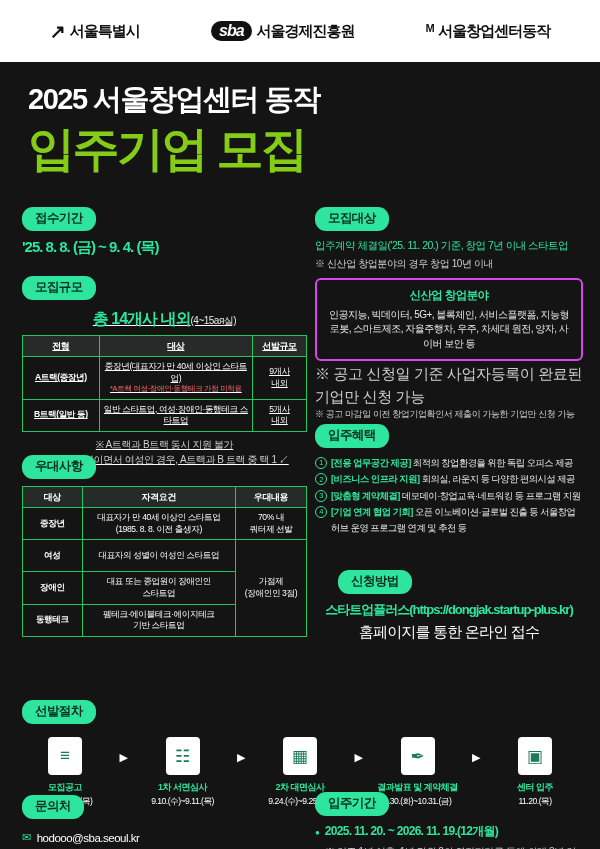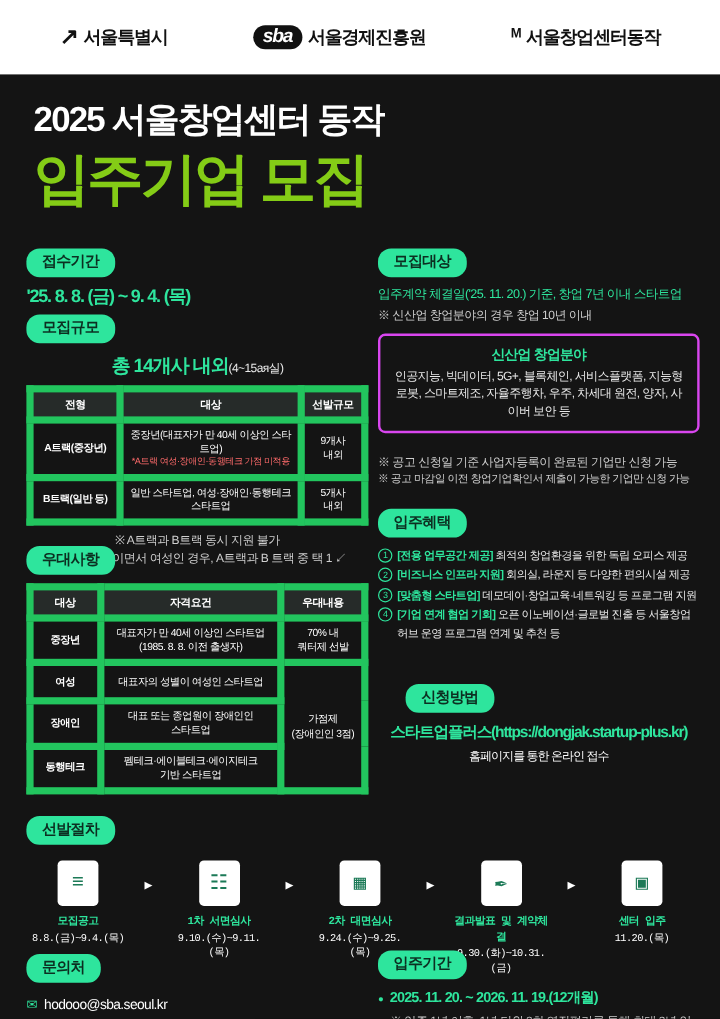--- a/index.html
+++ b/index.html
@@ -51,21 +51,21 @@
   .big-green {
     color: #2ee59d; font-size: 16px; font-weight: bold; letter-spacing: -1px;
   }
   .white-sm { font-size: 10px; color: #e8e8e8; letter-spacing: -0.5px; line-height: 1.45; }
   .green-sm { font-size: 10px; color: #2ee59d; letter-spacing: -0.5px; line-height: 1.5; }
   .note { font-size: 10px; color: #cfcfcf; letter-spacing: -0.4px; line-height: 1.5; }
 
   
   table { border-collapse: collapse; width: 100%; }
   .tbl th, .tbl td {
-    border: 6px solid #22c55e; text-align: center;
+    border: 1px solid #22c55e; text-align: center;
     font-size: 8.6px; letter-spacing: -0.4px; color: #ffffff;
     padding: 4px 3px; line-height: 1.35;
   }
   .tbl th { background: #262b29; font-weight: bold; font-size: 9px; }
   .tbl td.lead { font-weight: bold; }
   .tbl .red { color: #ff6b6b; font-size: 7.6px; display: block; text-align: center; }
 
   
   .greenbox {
     border: 2px solid #d946ef; border-radius: 6px; padding: 8px 10px;
@@ -81,21 +81,21 @@
   }
   .num {
     color: #2ee59d; border: 1px solid #2ee59d; border-radius: 50%;
     width: 12px; height: 12px; min-width: 12px; font-size: 7.5px;
     display: inline-flex; align-items: center; justify-content: center;
     margin-top: 2px;
   }
   .benefit-list li b { color: #2ee59d; font-weight: bold; }
 
   
-  .process-wrap { position: absolute; left: 22px; top: 680px; width: 556px; font-family: Liberation Mono, monospace; }
+  .process-wrap { position: absolute; left: 22px; top: 700px; width: 556px; }
   .steps { display: flex; align-items: flex-start; justify-content: space-between; margin-top: 6px; }
   .step { text-align: center; width: 86px; }
   .step-icon {
     width: 34px; height: 38px; margin: 0 auto 6px;
     background: #ffffff; border-radius: 4px; position: relative;
     display: flex; align-items: center; justify-content: center;
     font-size: 17px; color: #1c7a57;
   }
   .step-t { font-size: 9px; font-weight: bold; color: #2ee59d; letter-spacing: -0.5px; }
   .step-d { font-size: 8.6px; color: #ffffff; letter-spacing: -0.5px; margin-top: 2px; }
@@ -134,21 +134,21 @@
   <div class="titleblock">
     <div class="title-1">2025 서울창업센터 동작</div>
     <div class="title-2">입주기업 모집</div>
   </div>
 
   <div class="col-left" style="top:207px;">
     <div class="pill">접수기간</div>
     <div class="big-green" style="font-size:15px;">'25. 8. 8. (금) ~ 9. 4. (목)</div>
   </div>
 
-  <div class="col-left" style="top:262px;">
+  <div class="col-left" style="top:276px;text-decoration:underline;">
     <div class="pill">모집규모</div>
     <div style="text-align:center;margin:2px 0 5px;">
       <span class="big-green">총 14개사 내외</span><span class="white-sm">(4~15ая실)</span>
     </div>
     <table class="tbl">
       <tbody>
           <tr>
         <th style="width:27%">전형</th>
         <th>대상</th>
         <th style="width:19%">선발규모</th>
@@ -211,51 +211,51 @@
   </div>
 
   <div class="col-right" style="top:207px;">
     <div class="pill">모집대상</div>
     <div class="green-sm" style="font-size:10.5px;">입주계약 체결일('25. 11. 20.) 기준, 창업 7년 이내 스타트업</div>
     <div class="note" style="margin:2px 0 7px;">※ 신산업 창업분야의 경우 창업 10년 이내</div>
     <div class="greenbox">
       <h4>신산업 창업분야</h4>
       <div class="white-sm" style="text-align:center;">인공지능, 빅데이터, 5G+, 블록체인, 서비스플랫폼, 지능형 로봇, 스마트제조, 자율주행차, 우주, 차세대 원전, 양자, 사이버 보안 등</div>
     </div>
-    <div class="note" style="margin-top:17px;font-size:10px;">※ 공고 신청일 기준 사업자등록이 완료된 기업만 신청 가능</div>
+    <div class="note" style="margin-top:2px;font-size:15px;">※ 공고 신청일 기준 사업자등록이 완료된 기업만 신청 가능</div>
     <div class="note" style="font-size:9px;">※ 공고 마감일 이전 창업기업확인서 제출이 가능한 기업만 신청 가능</div>
   </div>
 
   <div class="col-right" style="top:424px;">
     <div class="pill">입주혜택</div>
     <ul class="benefit-list">
       <li>
         <span class="num">1</span>
         <span><b>[전용 업무공간 제공]</b> <span>최적의 창업환경을 위한 독립 오피스 제공</span></span>
       </li>
       <li>
         <span class="num">2</span>
         <span><b>[비즈니스 인프라 지원]</b> <span>회의실, 라운지 등 다양한 편의시설 제공</span></span>
       </li>
       <li>
         <span class="num">3</span>
-        <span><b>[맞춤형 스타트업]</b> <span>데모데이·창업교육·네트워킹 등 프로그램 지원</span></span>
+        <span><b>[맞춤형 계약체결]</b> <span>데모데이·창업교육·네트워킹 등 프로그램 지원</span></span>
       </li>
       <li>
         <span class="num">4</span>
         <span><b>[기업 연계 협업 기회]</b> <span style="white-space:pre-line">오픈 이노베이션·글로벌 진출 등 서울창업
 허브 운영 프로그램 연계 및 추천 등</span></span>
       </li>
     </ul>
   </div>
 
   <div class="col-right" style="top:570px;">
     <div class="pill" style="margin-left:23px;">신청방법</div>
     <div class="big-green" style="font-size:13px;text-align:center;">스타트업플러스(https://dongjak.startup-plus.kr)</div>
-    <div style="font-size:10px;color:#fff;text-align:center;letter-spacing:-0.8px;margin-top:4px;">홈페이지를 통한 온라인 접수</div>
+    <div style="font-size:15px;color:#fff;text-align:center;letter-spacing:-0.8px;margin-top:4px;">홈페이지를 통한 온라인 접수</div>
   </div>
 
   <div class="process-wrap">
     <div class="pill">선발절차</div>
     <div class="steps">
       <div class="step">
         <div class="step-icon">≡</div>
         <div class="step-t">모집공고</div>
         <div class="step-d">8.8.(금)~9.4.(목)</div>
       </div>

